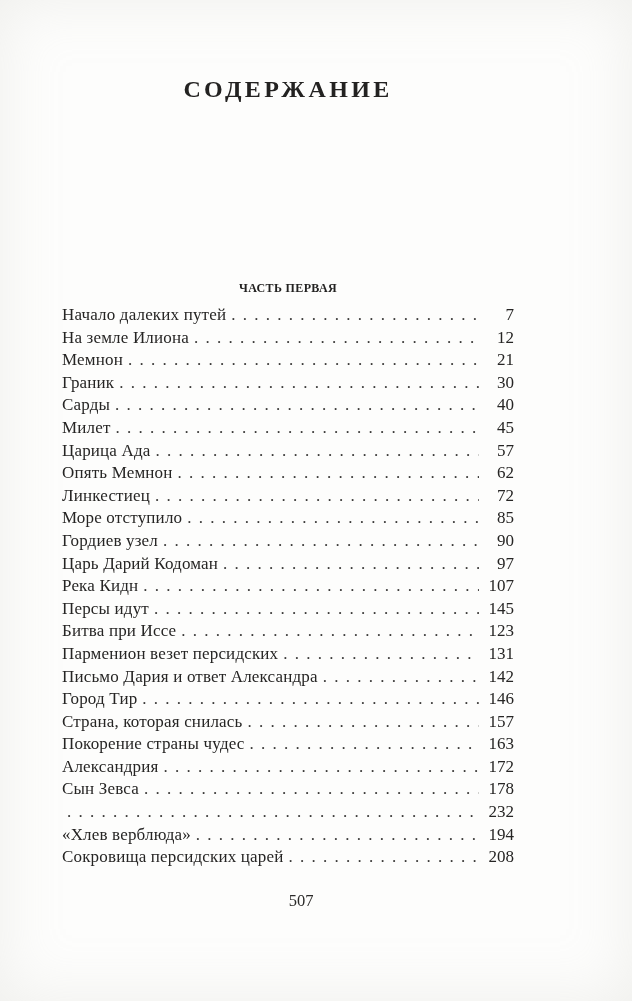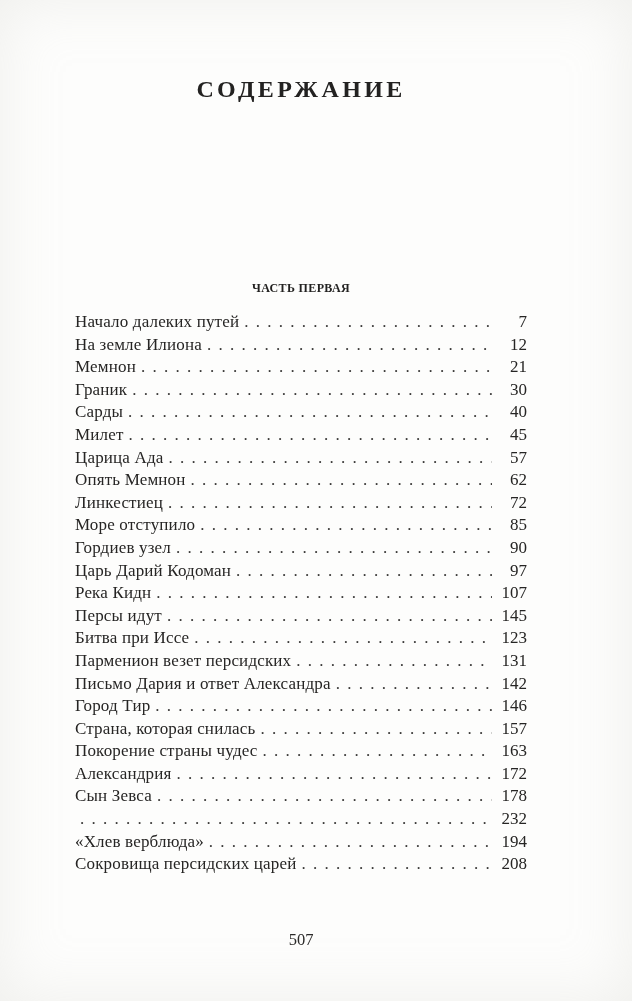--- a/index.html
+++ b/index.html
@@ -15,21 +15,21 @@
     overflow: hidden;
   }
   .page {
     position: relative;
     width: 632px;
     height: 1001px;
     box-shadow: inset 0 0 60px rgba(200,198,192,0.25);
   }
   .content {
     position: absolute;
-    left: 75px;
+    left: 62px;
     top: 0;
     width: 452px;
   }
   .book-title {
     margin: 0;
     padding-top: 74px;
     text-align: center;
     font-size: 24px;
     line-height: 30px;
     font-weight: bold;
@@ -40,21 +40,21 @@
     margin: 0;
     margin-top: 173px;
     text-align: center;
     font-size: 12px;
     line-height: 22px;
     font-weight: bold;
     letter-spacing: 0.03em;
     color: #232221;
   }
   .toc {
-    margin-top: 13px;
+    margin-top: 6px;
   }
   .toc-row {
     display: flex;
     align-items: baseline;
     height: 22.6px;
     font-size: 17px;
     white-space: nowrap;
   }
   .toc-title {
     flex: none;
@@ -70,21 +70,21 @@
   }
   .toc-page {
     flex: none;
     width: 31px;
     text-align: right;
   }
   .folio {
     position: absolute;
     left: 75px;
     width: 452px;
-    top: 930px;
+    top: 891px;
     text-align: center;
     font-size: 16.5px;
     color: #2b2a29;
   }
 </style>
 </head>
 <body>
 
 <div class="page">
   <div class="content">

